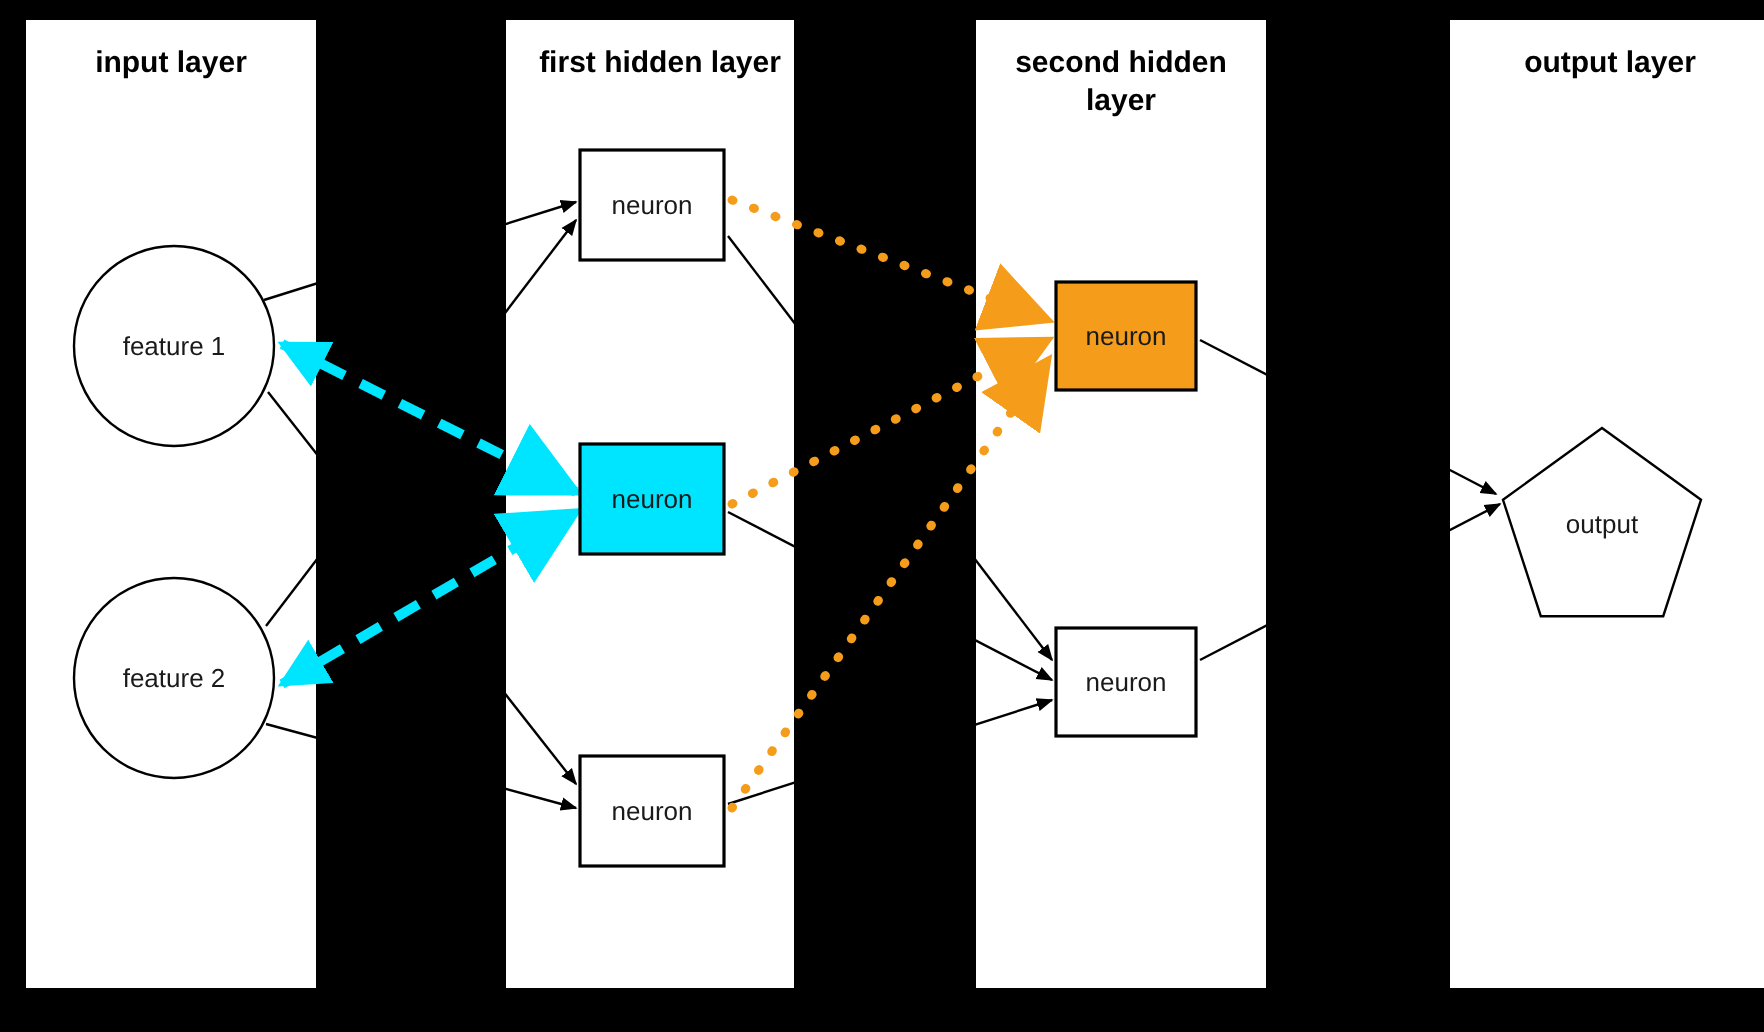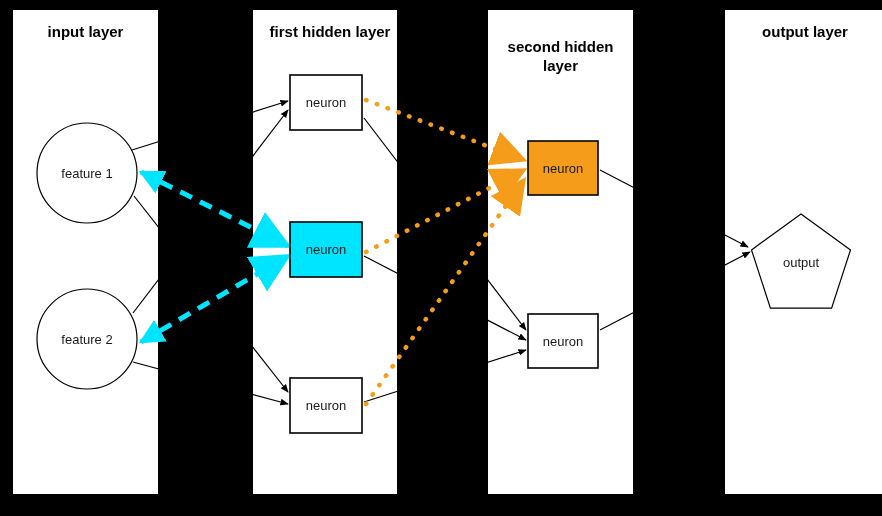--- a/index.html
+++ b/index.html
@@ -16,21 +16,21 @@
 
 <div id="stage">
 
   <div class="panel" id="panel-input" style="left: 13px; top: 10px; width: 145px; height: 484px; background: rgb(255, 255, 255);">
     <div class="panel-title" style="top: 12px; padding-left: 6px; padding-right: 6px;">input layer</div>
   </div>
   <div class="panel" id="panel-hidden1" style="left: 253px; top: 10px; width: 144px; height: 484px; background: rgb(255, 255, 255);">
     <div class="panel-title" style="top: 12px; padding-left: 16px; padding-right: 6px;">first hidden layer</div>
   </div>
   <div class="panel" id="panel-hidden2" style="left: 488px; top: 10px; width: 145px; height: 484px; background: rgb(255, 255, 255);">
-    <div class="panel-title" style="top: 27px; padding-left: 6px; padding-right: 6px;">second hidden layer</div>
+    <div class="panel-title" style="top: 12px; padding-left: 6px; padding-right: 6px;">second hidden layer</div>
   </div>
   <div class="panel" id="panel-output" style="left: 725px; top: 10px; width: 160px; height: 484px; background: rgb(255, 255, 255);">
     <div class="panel-title" style="top: 12px; padding-left: 6px; padding-right: 6px;">output layer</div>
   </div>
 
   <svg class="edges" id="edge-layer" viewBox="0 0 882 516">
     <defs>
       <marker id="arrow-black" viewBox="0 0 10 10" refX="9" refY="5" markerWidth="7" markerHeight="7" orient="auto-start-reverse">
         <path d="M0,1 L10,5 L0,9 z" fill="#000"></path>
       </marker>

